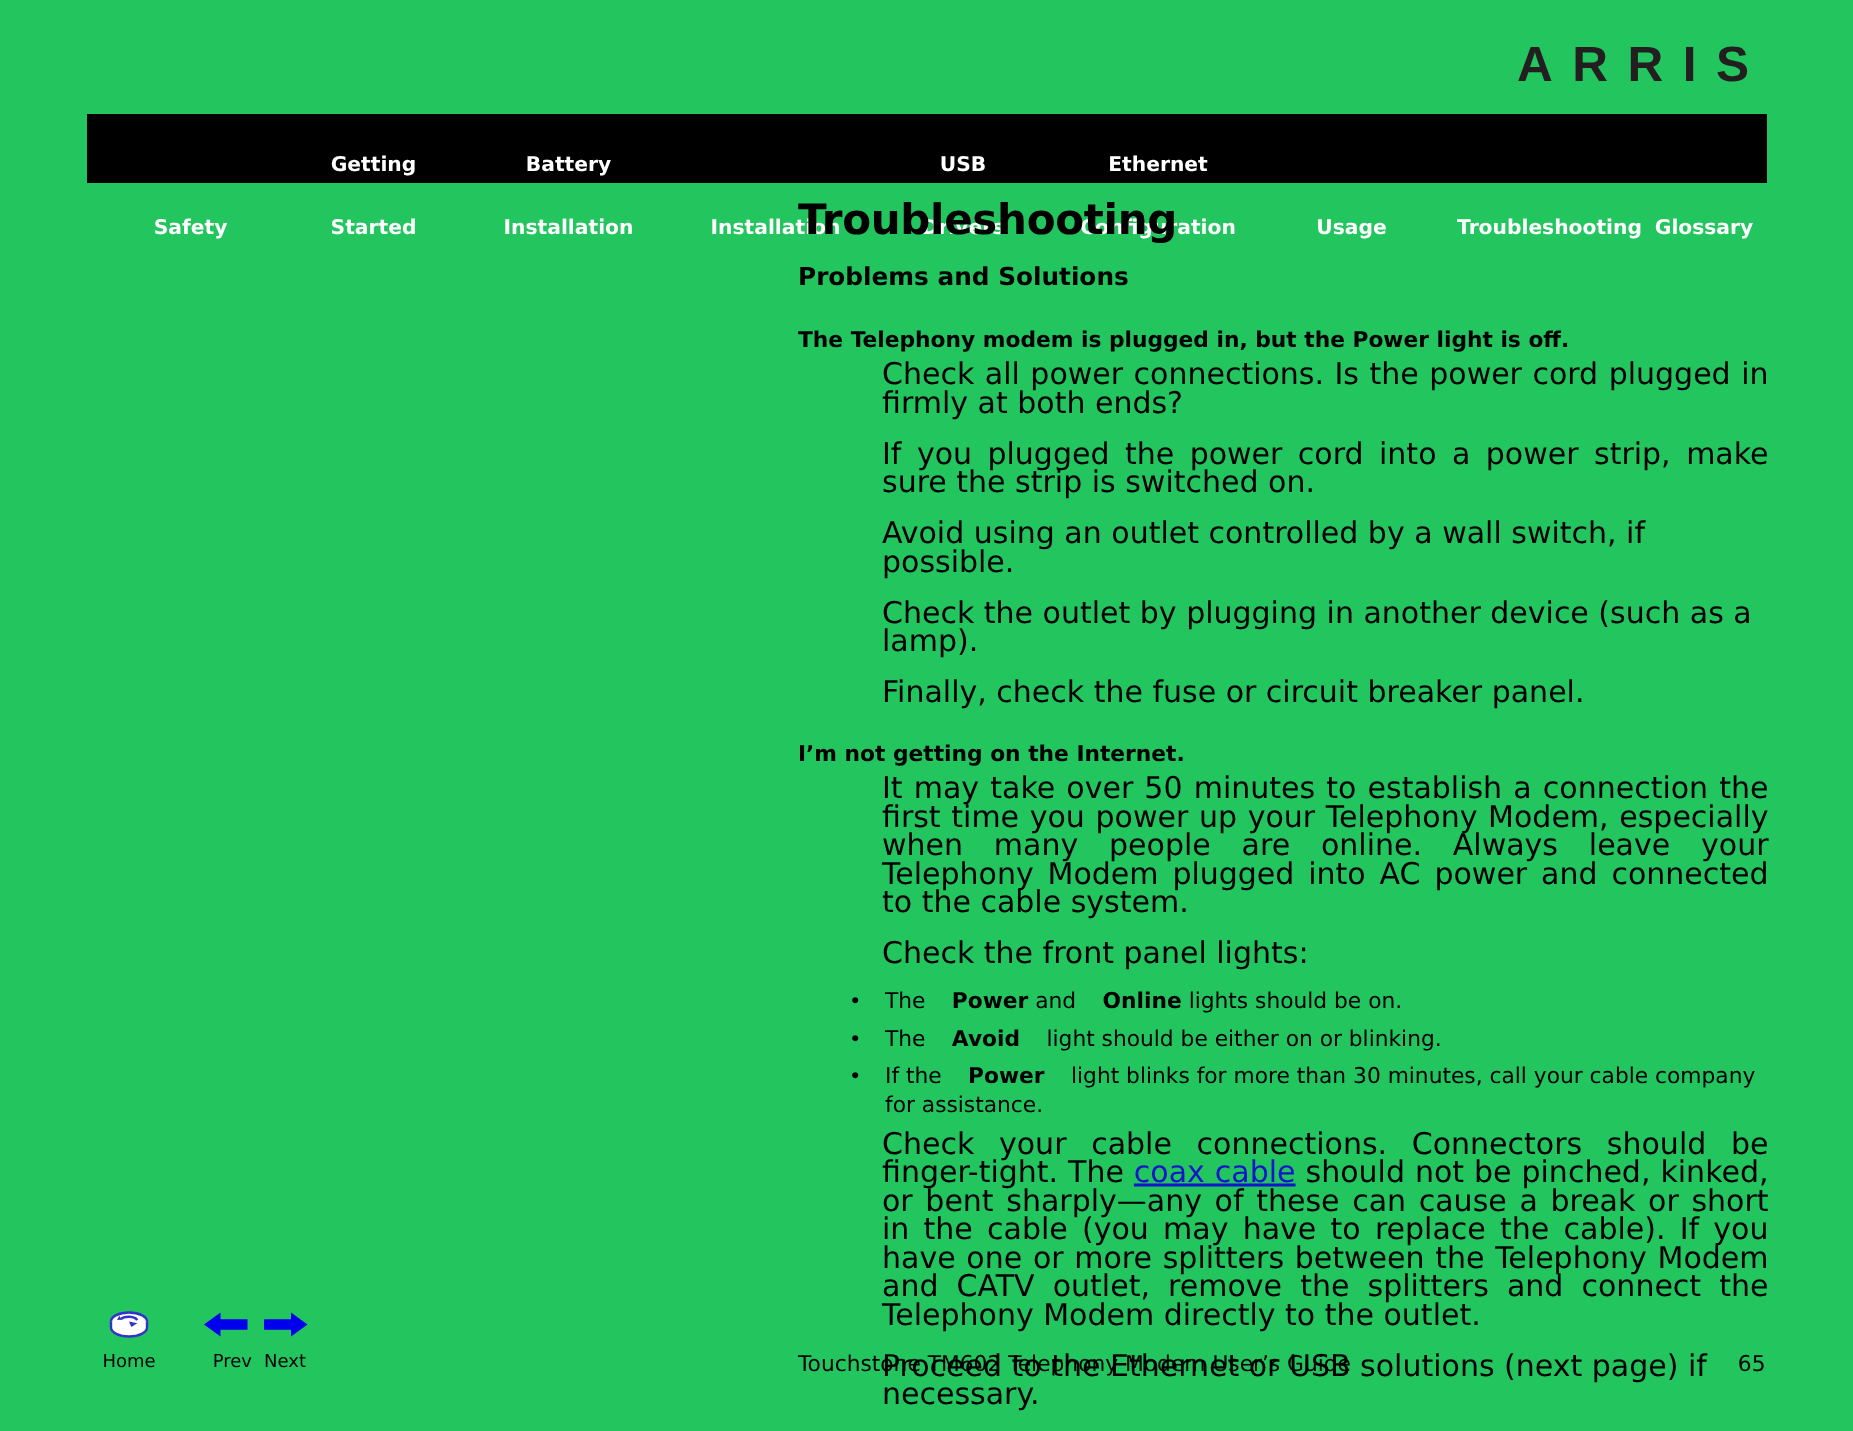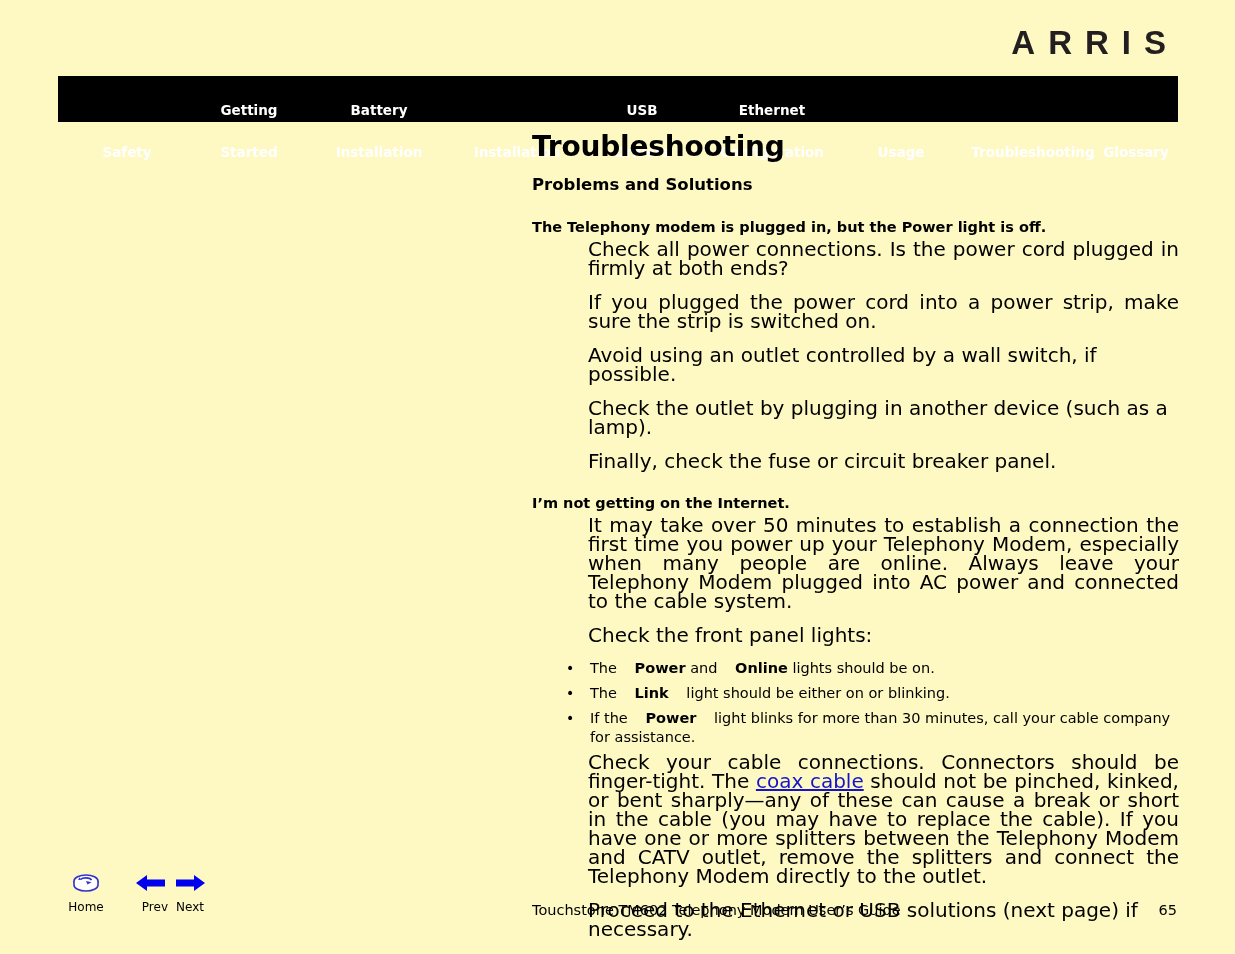--- a/index.html
+++ b/index.html
@@ -8,21 +8,21 @@
     width: 1235px; height: 954px;
     background: #ffffff;
     font-family: "DejaVu Sans", sans-serif;
     -webkit-font-smoothing: antialiased;
   }
   .page {
     position: relative;
     width: 1235px;
     height: 954px;
     overflow: hidden;
-    background: #fef9c3;
+    background: #22c55e;
   }
 
   
   .logo {
     position: absolute;
     top: 26px;
     right: 56px;
     font-family: "Liberation Sans", sans-serif;
     font-size: 33px;
     font-weight: bold;
@@ -254,21 +254,21 @@
     <div class="answers">
       <p class="para firstpara">It may take over 50 minutes to establish a connection the first time you power up your Telephony Modem, especially when many people are online. Always leave your Telephony Modem plugged into AC power and connected to the cable system.</p>
       <p class="para nofill">Check the front panel lights:</p>
     </div>
 
     <ul class="bullets">
       <li>
         <span>The </span><b>Power</b><span> and </span><b>Online</b><span> lights should be on.</span>
       </li>
       <li>
-        <span>The </span><b>Link</b><span></span><b></b><span> light should be either on or blinking.</span>
+        <span>The </span><b>Avoid</b><span></span><b></b><span> light should be either on or blinking.</span>
       </li>
       <li>
         <span>If the </span><b>Power</b><span></span><b></b><span> light blinks for more than 30 minutes, call your cable company for assistance.</span>
       </li>
     </ul>
 
     <div class="answers">
       <p class="para firstpara"><span>Check your cable connections. Connectors should be finger-tight. The </span><a class="inline-link" href="#">coax cable</a><span> should not be pinched, kinked, or bent sharply—any of these can cause a break or short in the cable (you may have to replace the cable). If you have one or more splitters between the Telephony Modem and CATV outlet, remove the splitters and connect the Telephony Modem directly to the outlet.</span></p>
       <p class="para nofill">Proceed to the Ethernet or USB solutions (next page) if necessary.</p>
     </div>

